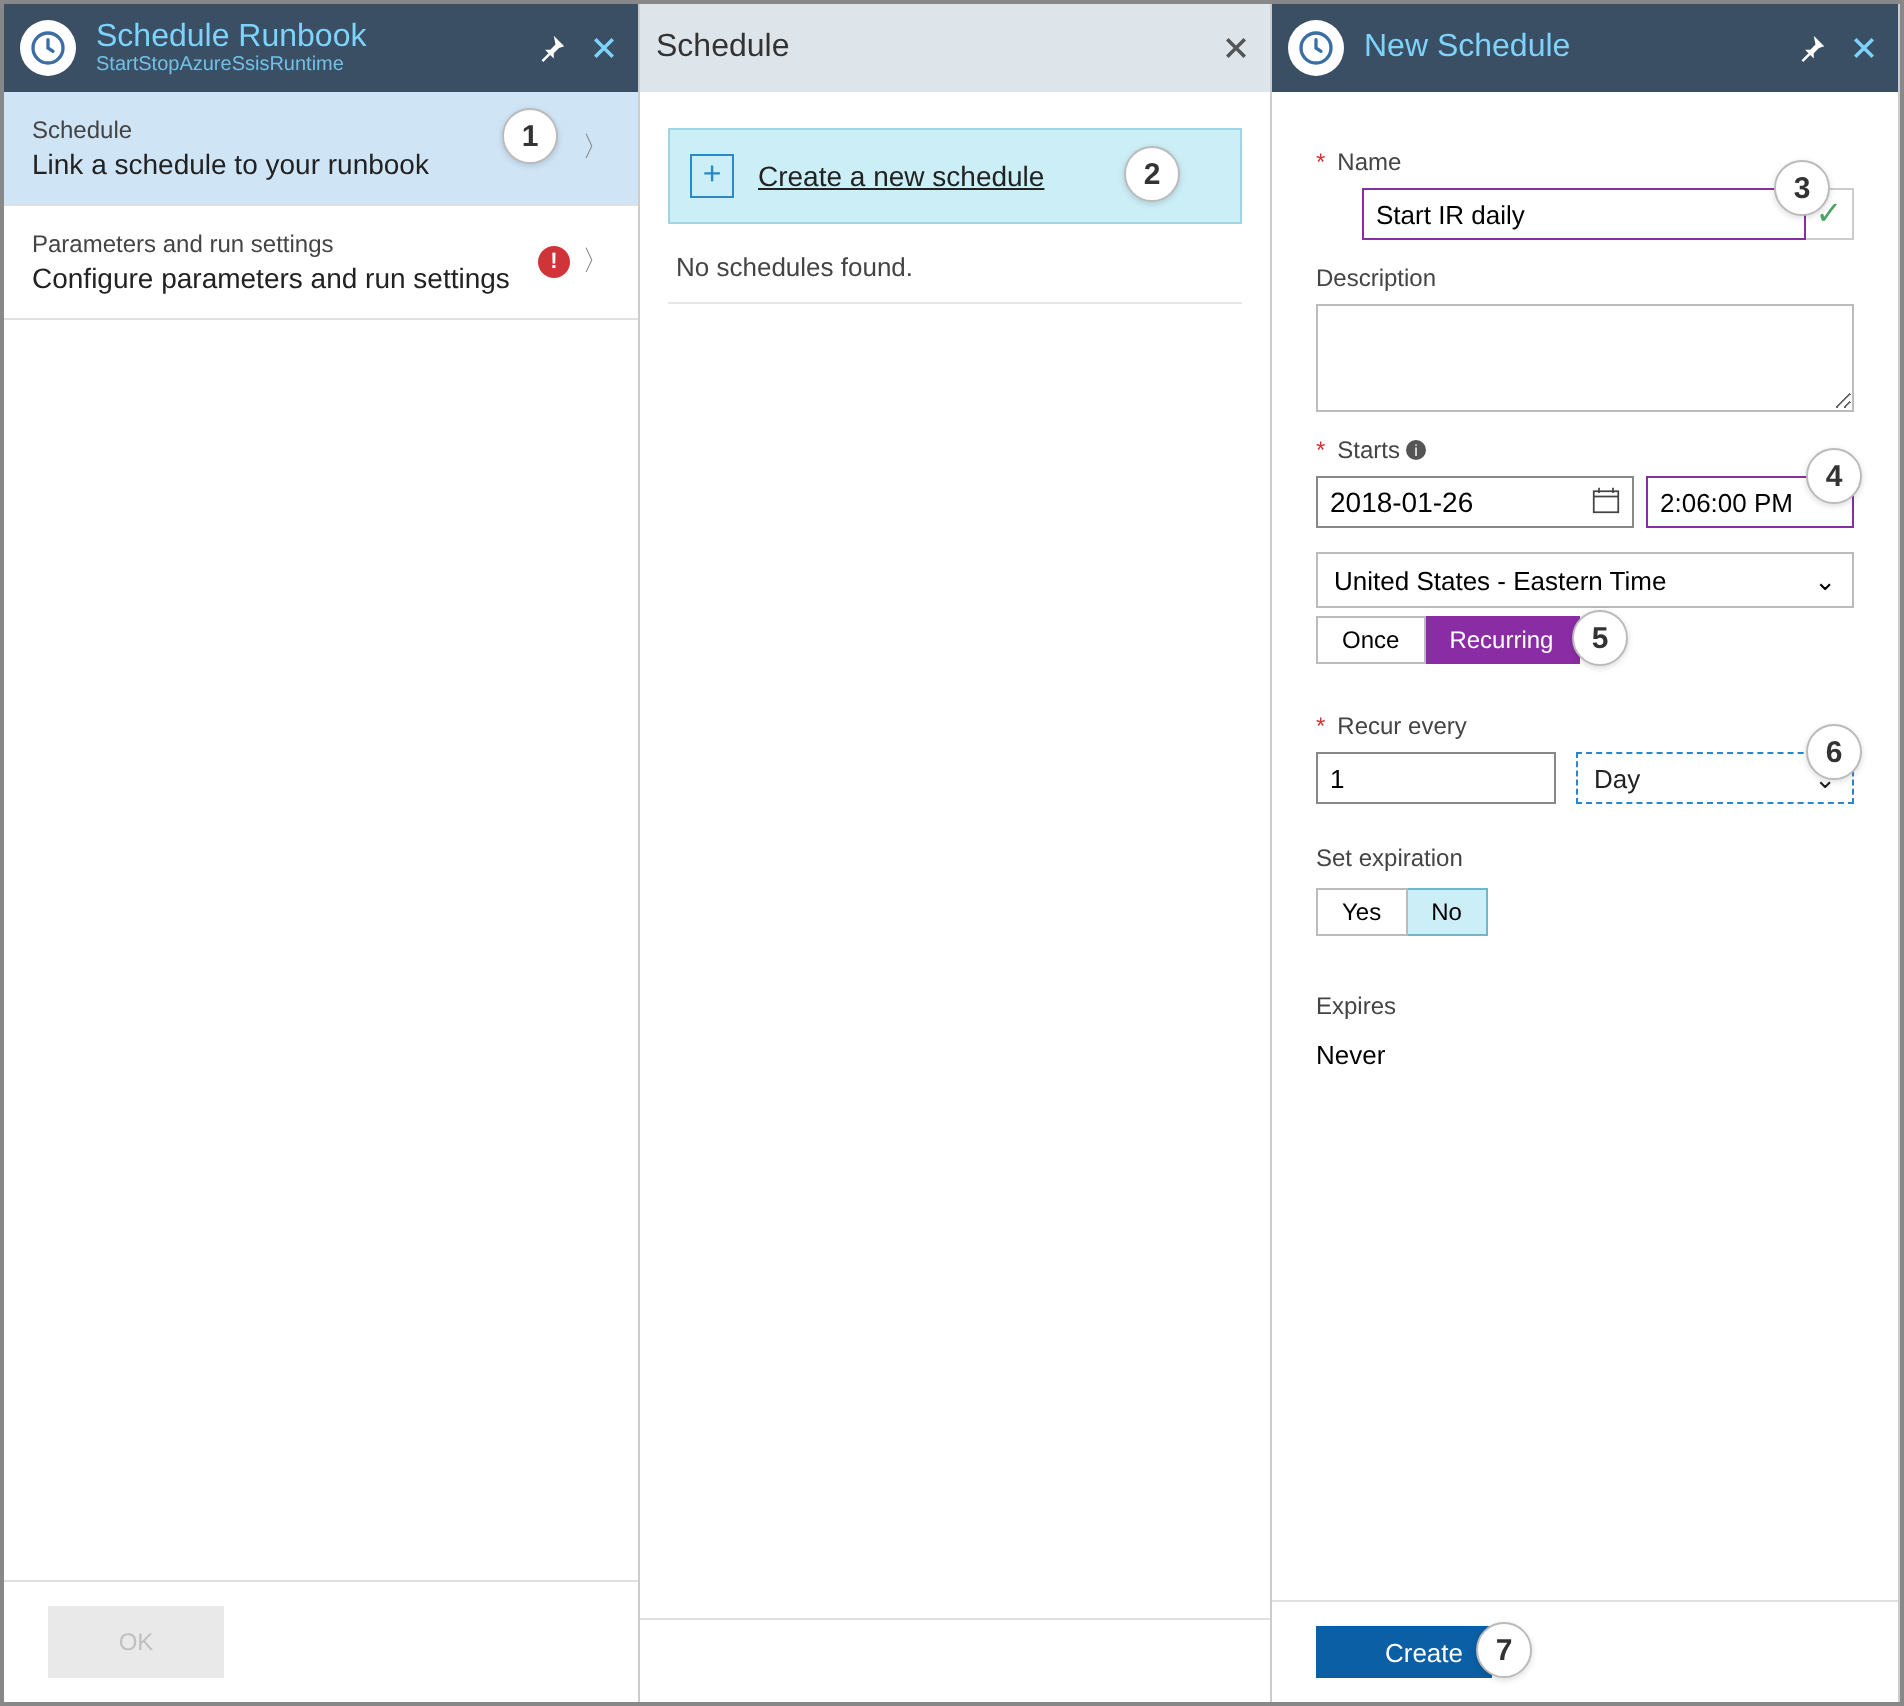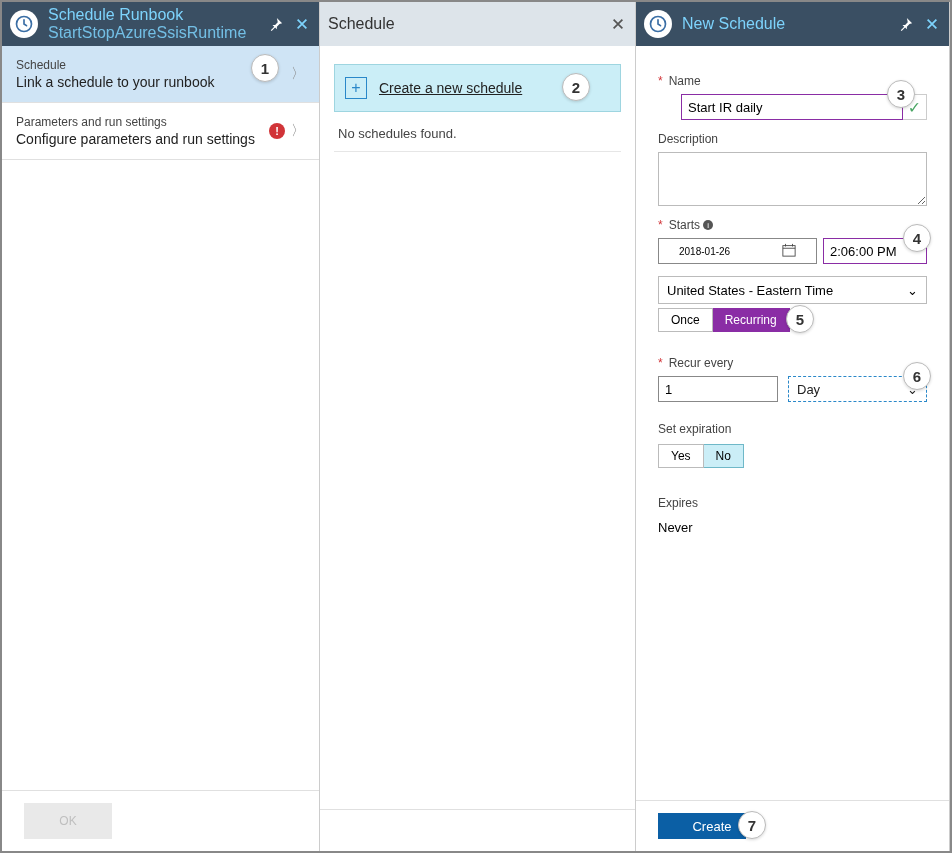--- a/index.html
+++ b/index.html
@@ -9,21 +9,21 @@
   .blade1 { width: 318px; }
   .blade2 { width: 316px; }
   .blade3 { flex: 1; }
   .blade-header { height: 44px; display: flex; align-items: center; padding: 0 10px 0 8px; color: #7dd3fc; }
   .blade-header.dark { background: #3a4f63; }
   .blade-header.light { background: #dde4ea; color: #333; }
   .clock-icon { width: 28px; height: 28px; border-radius: 50%; background: #fff; margin-right: 10px; display:flex; align-items:center; justify-content:center; flex-shrink:0; }
   .clock-icon svg { width: 20px; height: 20px; }
   .header-titles { flex: 1; display: flex; flex-direction: column; line-height: 1.1; }
   .header-title { font-size: 16px; font-weight: 400; }
-  .header-sub { font-size: 16px; opacity: 0.85; }
+  .header-sub { font-size: 10px; opacity: 0.85; }
   .header-actions { display: flex; gap: 12px; align-items: center; }
   .header-actions svg { width: 14px; height: 14px; cursor: pointer; }
   .header-actions .pin { fill: #fff; }
   .header-actions .close { stroke: currentColor; stroke-width: 2; fill:none; }
   .light .header-actions .close { stroke: #555; }
   .list-item { padding: 12px 14px; border-bottom: 1px solid #e0e0e0; display:flex; align-items:center; cursor:pointer; position:relative; }
   .list-item.selected { background: #cfe4f5; }
   .list-item .texts { flex:1; }
   .list-item .label { font-size: 12px; color: #444; margin-bottom: 2px; }
   .list-item .desc { font-size: 14px; color: #222; }
@@ -37,21 +37,21 @@
   .hr { border:none; border-top:1px solid #e6e6e6; margin:10px 14px; }
   .form { padding: 18px 22px 10px 22px; display:flex; flex-direction:column; gap:2px; }
   .flabel { font-size:12px; color:#444; margin-top:10px; margin-bottom:4px; display:flex; align-items:center; gap:3px; }
   .req { color:#d13438; margin-right:3px; }
   .tinput { height:26px; border:1px solid #888; padding:0 6px; font-size:13px; }
   .name-row { display:flex; align-items:center;padding-left:23px; }
   .name-row .tinput { flex:1; border-color:#8a2da5; }
   .check { width:24px; height:26px; display:flex; align-items:center; justify-content:center; color:#4aa564; border:1px solid #ccc; border-left:none; }
   .desc-box { height:54px; border:1px solid #bbb; }
   .starts-row { display:flex; gap:6px; }
-  .starts-row .date { flex:1; display:flex; align-items:center; border:1px solid #888; padding:0 20px; height:26px; font-size:10px; justify-content:space-between; }
+  .starts-row .date { flex:1; display:flex; align-items:center; border:1px solid #888; padding:0 6px; height:26px; font-size:14px; justify-content:space-between; }
   .starts-row .time { width:104px; }
   .tz { height:28px; border:1px solid #bbb; display:flex; align-items:center; justify-content:space-between; padding:0 8px; font-size:13px; margin-top:10px; cursor:pointer; }
   .toggle { display:flex; margin-top:2px;text-align:right; }
   .toggle .opt { height:24px; padding:0 12px; font-size:12px; display:flex; align-items:center; border:1px solid #bbb; cursor:pointer; }
   .toggle .opt.sel-purple { background:#8a2da5; color:#fff; border-color:#8a2da5; }
   .toggle .opt.sel-blue { background:#cbeef7; border-color:#6fb8c8; }
   .toggle .opt + .opt { border-left:none; }
   .recur-row { display:flex; gap:10px; }
   .recur-row .tinput { width:120px; }
   .recur-row .sel { flex:1; border:1px dashed #2a88c9; color:#222; font-size:13px; display:flex; align-items:center; padding:0 8px; height:26px; justify-content:space-between; cursor:pointer; }

